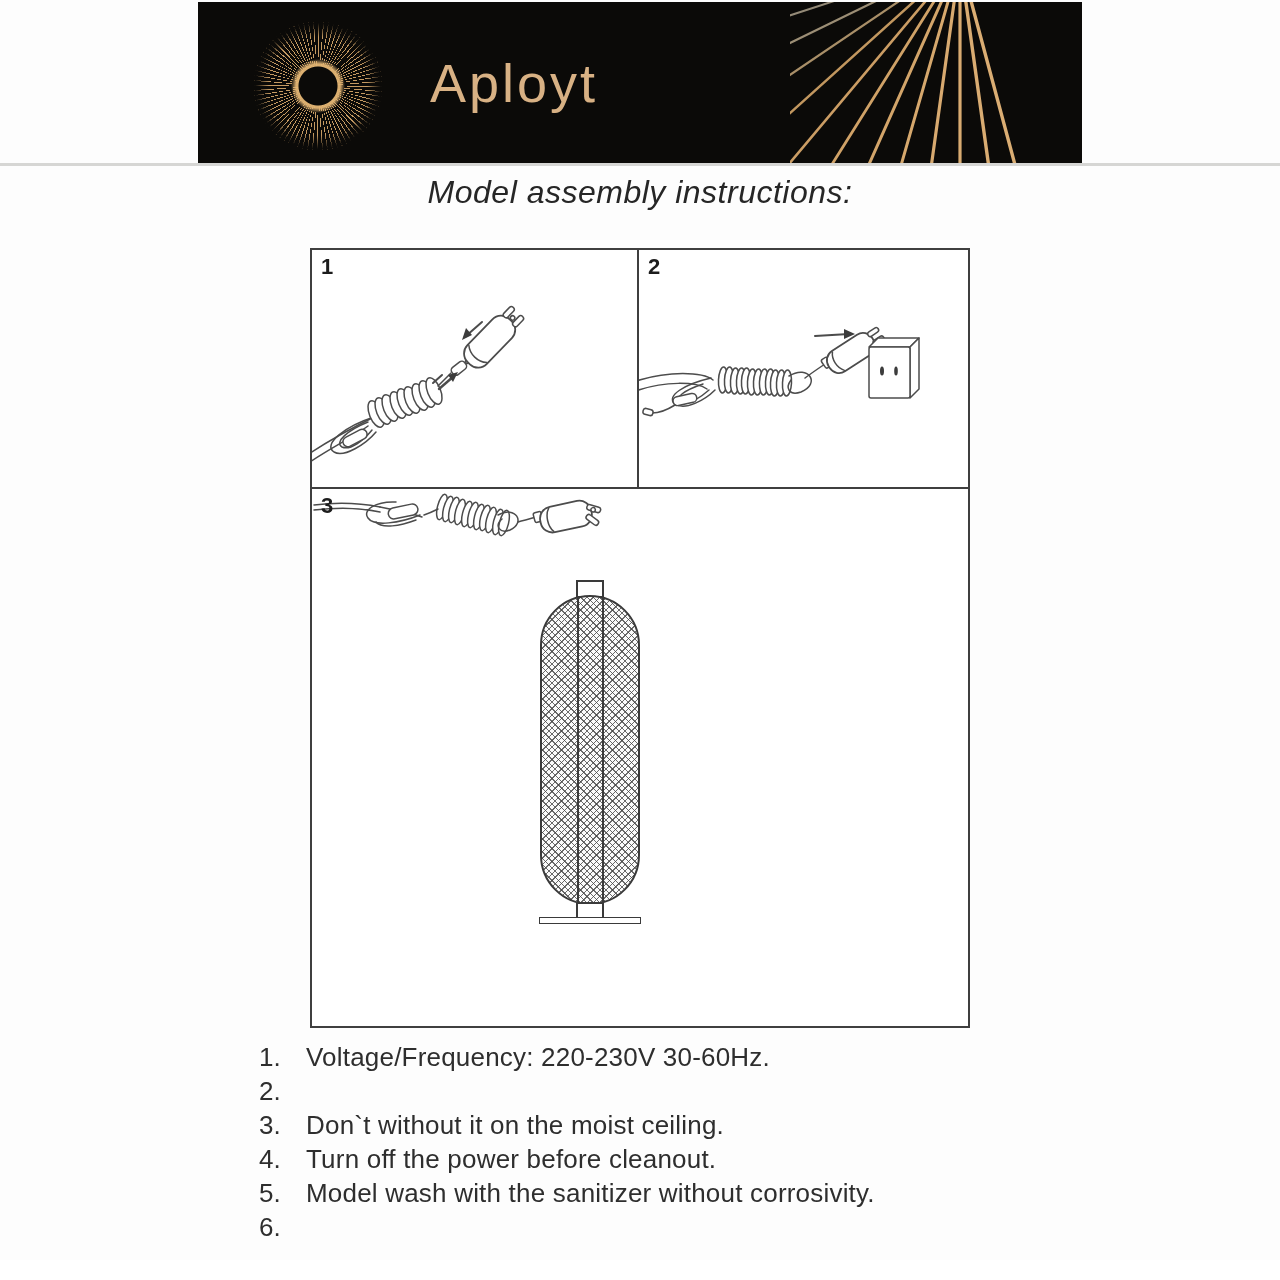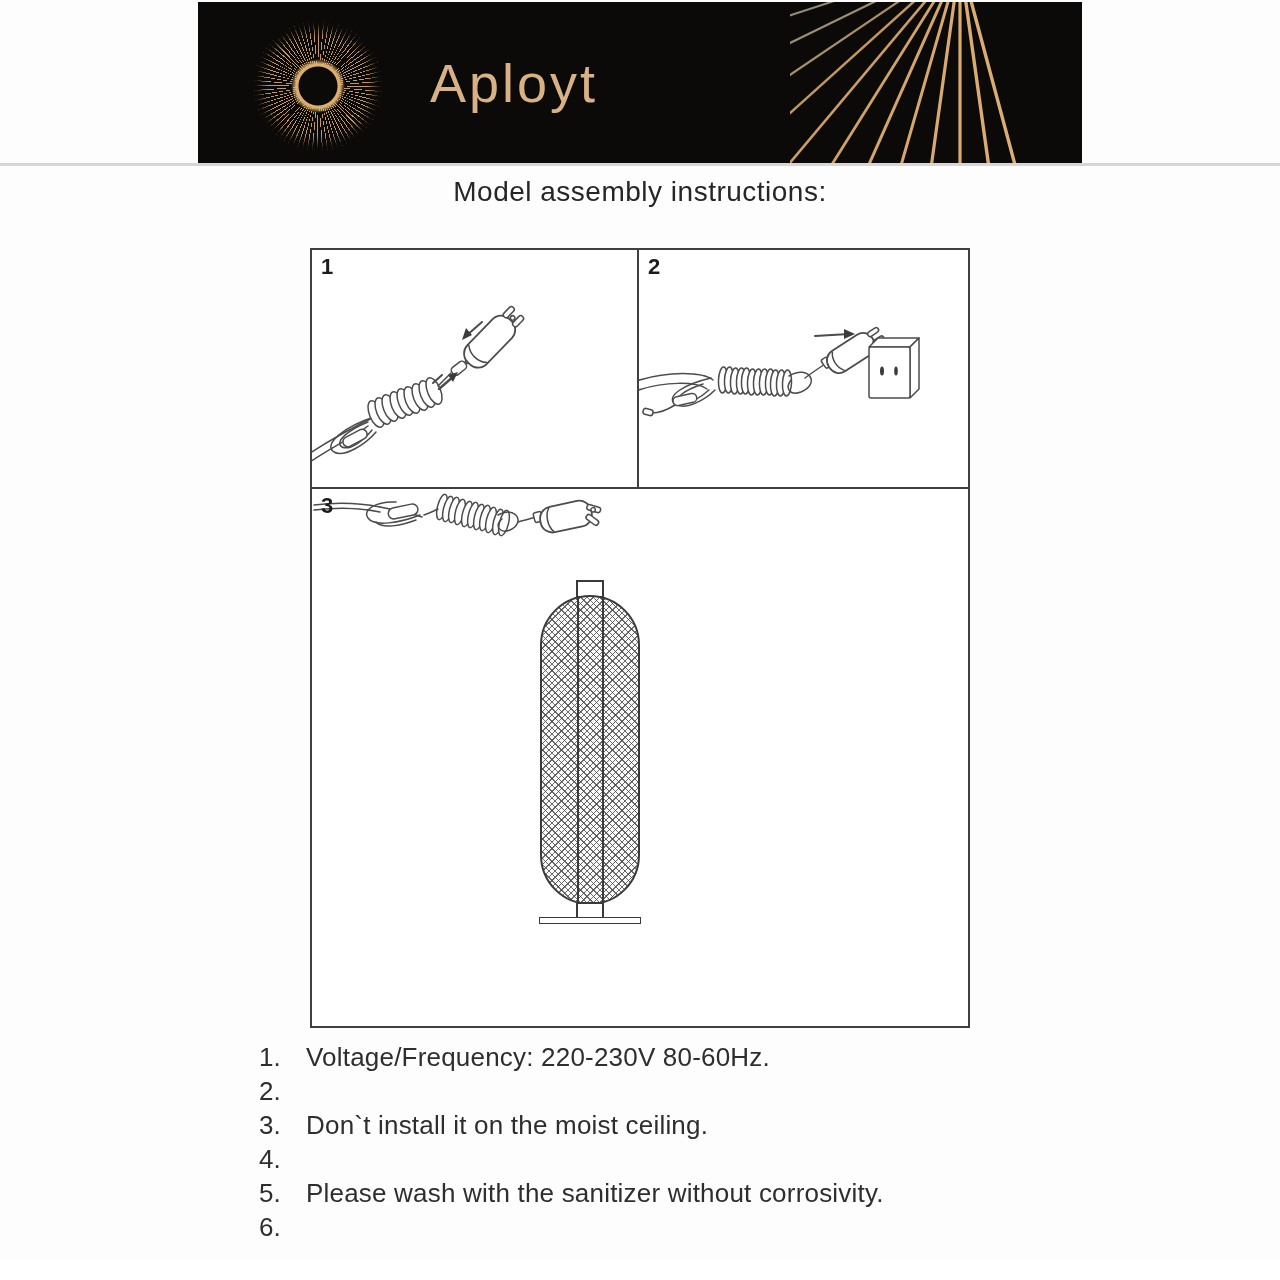--- a/index.html
+++ b/index.html
@@ -13,21 +13,21 @@
             background:repeating-conic-gradient(#c59a62 0deg 1deg, transparent 1deg 4.5deg);}
   .sunburst::after{content:"";position:absolute;inset:0;border-radius:50%;
             background:radial-gradient(circle,#0b0a08 0 19px, rgba(228,182,116,.95) 20px 22px,
                         rgba(11,10,8,0) 27px 49px, #0b0a08 63px);}
   .brand{position:absolute;left:232px;top:0;height:161px;display:flex;align-items:center;
          font-size:54px;letter-spacing:3px;color:#d8b184;font-weight:400;}
   .corner-rays{position:absolute;right:0;top:0;}
 
   
   .title-block{position:absolute;left:0;top:174px;width:1280px;text-align:center;}
-  .title-block div{font-size:28px;line-height:36px;color:#262626;letter-spacing:.5px;}
+  .title-block div{font-size:32px;line-height:36px;color:#262626;letter-spacing:.5px;font-style:italic;}
 
   
   .grid{position:absolute;left:310px;top:248px;width:660px;height:780px;
         border:2px solid #3f3f3f;box-sizing:border-box;}
   .row1{display:flex;height:237px;border-bottom:2px solid #3f3f3f;}
   .panel{position:relative;background:#fff;}
   .p1{width:327px;border-right:2px solid #3f3f3f;box-sizing:border-box;}
   .p2{flex:1;}
   .p3{position:relative;height:537px;background:#fff;}
   .pnum{position:absolute;left:9px;top:4px;font-size:22px;font-weight:700;color:#1c1c1c;z-index:5;}
@@ -237,34 +237,35 @@
             <circle cx="282" cy="27" r="2.2" fill="#fff"></circle>
           </g>
         </g>
       </svg>
     </div>
   </div>
 
   <ol class="notes">
     <li>
       <span class="n">1.</span>
-      <span class="t">Voltage/Frequency: 220-230V 80-60Hz.</span>
+      <span class="t">Voltage/Frequency: 220-230V 30-60Hz.</span>
     </li>
     <li>
       <span class="n">2.</span>
     </li>
     <li>
       <span class="n">3.</span>
-      <span class="t">Don`t install it on the moist ceiling.</span>
+      <span class="t">Don`t without it on the moist ceiling.</span>
     </li>
     <li>
       <span class="n">4.</span>
+      <span class="t">Turn off the power before cleanout.</span>
     </li>
     <li>
       <span class="n">5.</span>
-      <span class="t">Please wash with the sanitizer without corrosivity.</span>
+      <span class="t">Model wash with the sanitizer without corrosivity.</span>
     </li>
     <li>
       <span class="n">6.</span>
     </li>
   </ol>
 
 </div>
 
 </body></html>

